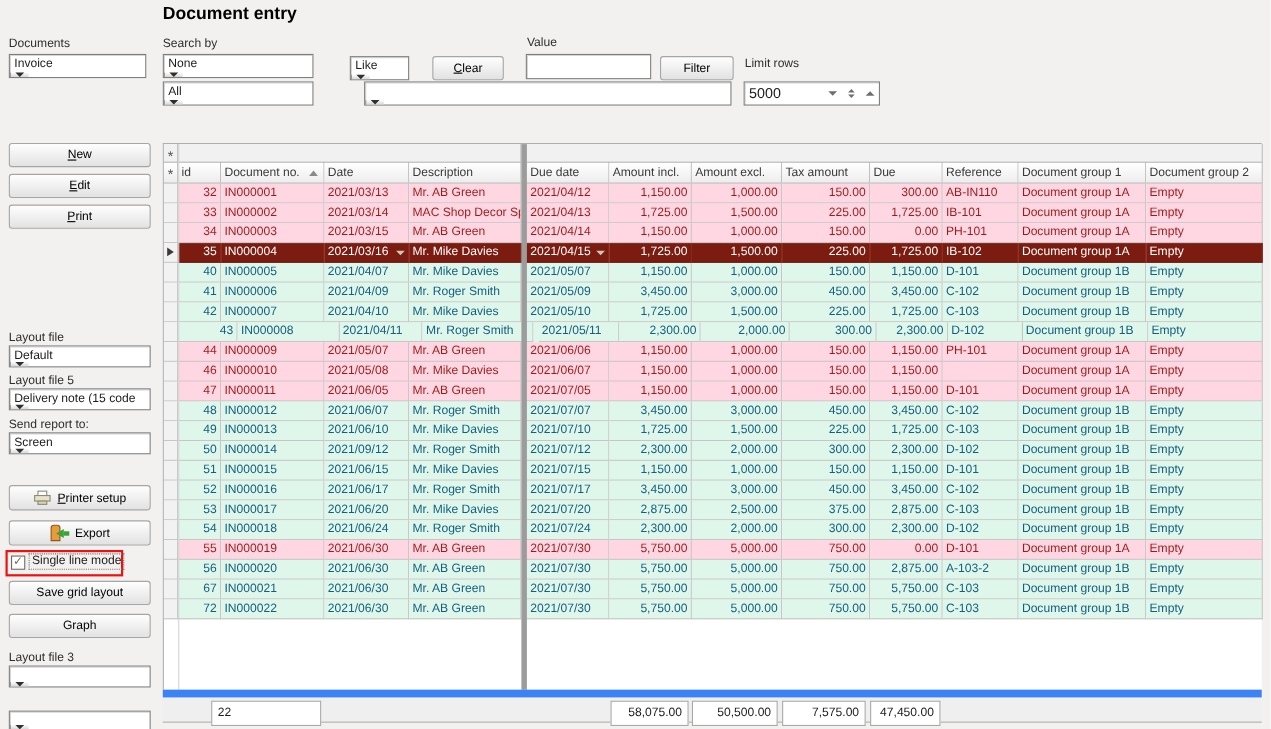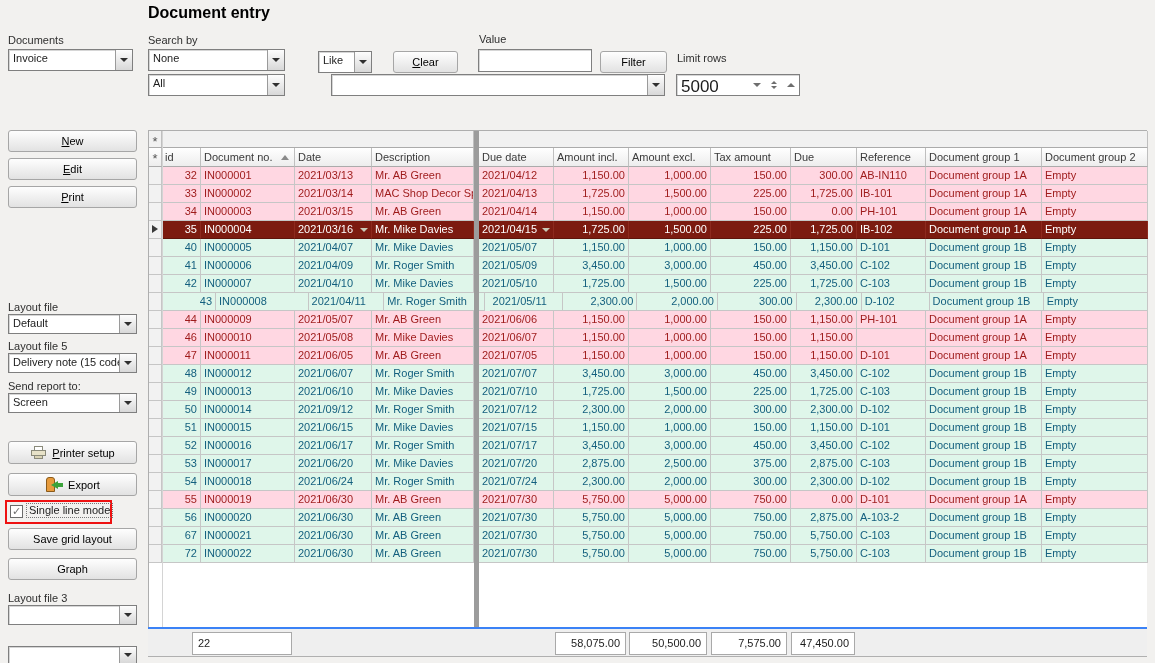--- a/index.html
+++ b/index.html
@@ -9,21 +9,21 @@
     background:#f2f1ef;
     font-family:"Liberation Sans","DejaVu Sans",sans-serif;
     font-size:11px; color:#1c1c1c;
   }
   .lbl { position:absolute; font-size:11px; color:#2e2e2e; white-space:nowrap; }
   .title { position:absolute; left:148px; top:4px; font-size:16px; font-weight:bold; color:#000; }
 
   
   .combo {
     position:absolute; display:flex; background:#fff;
-    border:1px solid #7f7f7f; box-shadow:inset 1px 1px 0 #d6d6d6;
+    border:1px solid #7f7f7f; box-shadow:inset 1px 1px 0 #d6d6d6;flex-direction:column;
   }
   .combo .txt { flex:1; padding:2px 4px 0 4px; white-space:nowrap; overflow:hidden; font-size:11px; }
   .combo .cbtn {
     width:17px; align-self:stretch; display:flex; align-items:center; justify-content:center;
     background:linear-gradient(#fdfdfd,#d8d8d8); border-left:1px solid #9a9a9a;
   }
   .tri-d { width:0; height:0; border-left:4px solid transparent; border-right:4px solid transparent; border-top:4px solid #2f2f2f; }
   .winput {
     position:absolute; background:#fff; border:1px solid #7f7f7f;
     box-shadow:inset 1px 1px 0 #d6d6d6; font-size:11px; padding:0 4px;
@@ -52,21 +52,21 @@
   .chkbox {
     position:absolute; width:13px; height:13px; background:#fff; border:1px solid #6b6b6b;
     display:flex; align-items:center; justify-content:center;
     font-size:11px; font-weight:bold; color:#6f6f6f; line-height:11px;
   }
   .chklbl { position:absolute; font-size:11px; color:#1c1c1c; border:1px dotted #777; padding:0 2px 1px 2px; white-space:nowrap; }
   .redbox { position:absolute; border:2px solid #ee1111; }
 
   
   .spin { position:absolute; display:flex; background:#fff; border:1px solid #7f7f7f; box-shadow:inset 1px 1px 0 #d6d6d6; }
-  .spin .txt { flex:1; padding:2px 4px 0 4px; font-size:17px; }
+  .spin .txt { flex:1; padding:2px 4px 0 4px; font-size:13px; }
   .spin .zone { width:17px; display:flex; flex-direction:column; align-items:center; justify-content:center; gap:2px; }
   .mini-d { width:0;height:0;border-left:4px solid transparent;border-right:4px solid transparent;border-top:4px solid #6e6e6e; }
   .mini-u { width:0;height:0;border-left:4px solid transparent;border-right:4px solid transparent;border-bottom:4px solid #6e6e6e; }
   .mini-d.s, .mini-u.s { border-left-width:3px; border-right-width:3px; }
   .mini-d.s { border-top-width:3px; } .mini-u.s { border-bottom-width:3px; }
 
   
   .grid {
     position:absolute; left:148px; top:130px; width:999px; height:497px;
     background:#fff; border-left:1px solid #aeaeae; border-top:1px solid #aeaeae;
@@ -90,21 +90,21 @@
   .row-green .gcell:not(.ind) { background:#dff6ea; color:#135f7e; }
   .row-selected .gcell:not(.ind) { background:#7c1b10; color:#fff; border-right-color:#8d2a1e; border-bottom-color:#5f140b; }
   .sort-asc { position:absolute; right:5px; top:7px; width:0; height:0; border-left:4px solid transparent; border-right:4px solid transparent; border-bottom:5px solid #8a8a8a; }
   .rowptr { position:absolute; left:3px; top:4px; width:0; height:0; border-top:4px solid transparent; border-bottom:4px solid transparent; border-left:6px solid #3a3a3a; }
   .cell-dd { position:absolute; right:3px; top:7px; width:0; height:0; border-left:4px solid transparent; border-right:4px solid transparent; border-top:4px solid #c9c9b6; }
   .star { font-size:13px; color:#555; line-height:22px; text-align:center; padding:0; }
 
   
   .totals {
     position:absolute; left:148px; top:627px; width:999px; height:30px;
-    background:#efefef; border-top:2px solid #3b82f6; border-bottom:1px solid #b0b0b0;
+    background:#efefef; border-top:7px solid #3b82f6; border-bottom:1px solid #b0b0b0;
   }
   .tbox {
     position:absolute; top:3px; height:23px; background:#fff; border:1px solid #a9a9a9;
     font-size:11px; line-height:20px; padding:0 5px; overflow:hidden;
   }
 </style>
 </head>
 <body>
 
 <div class="title">Document entry</div>

